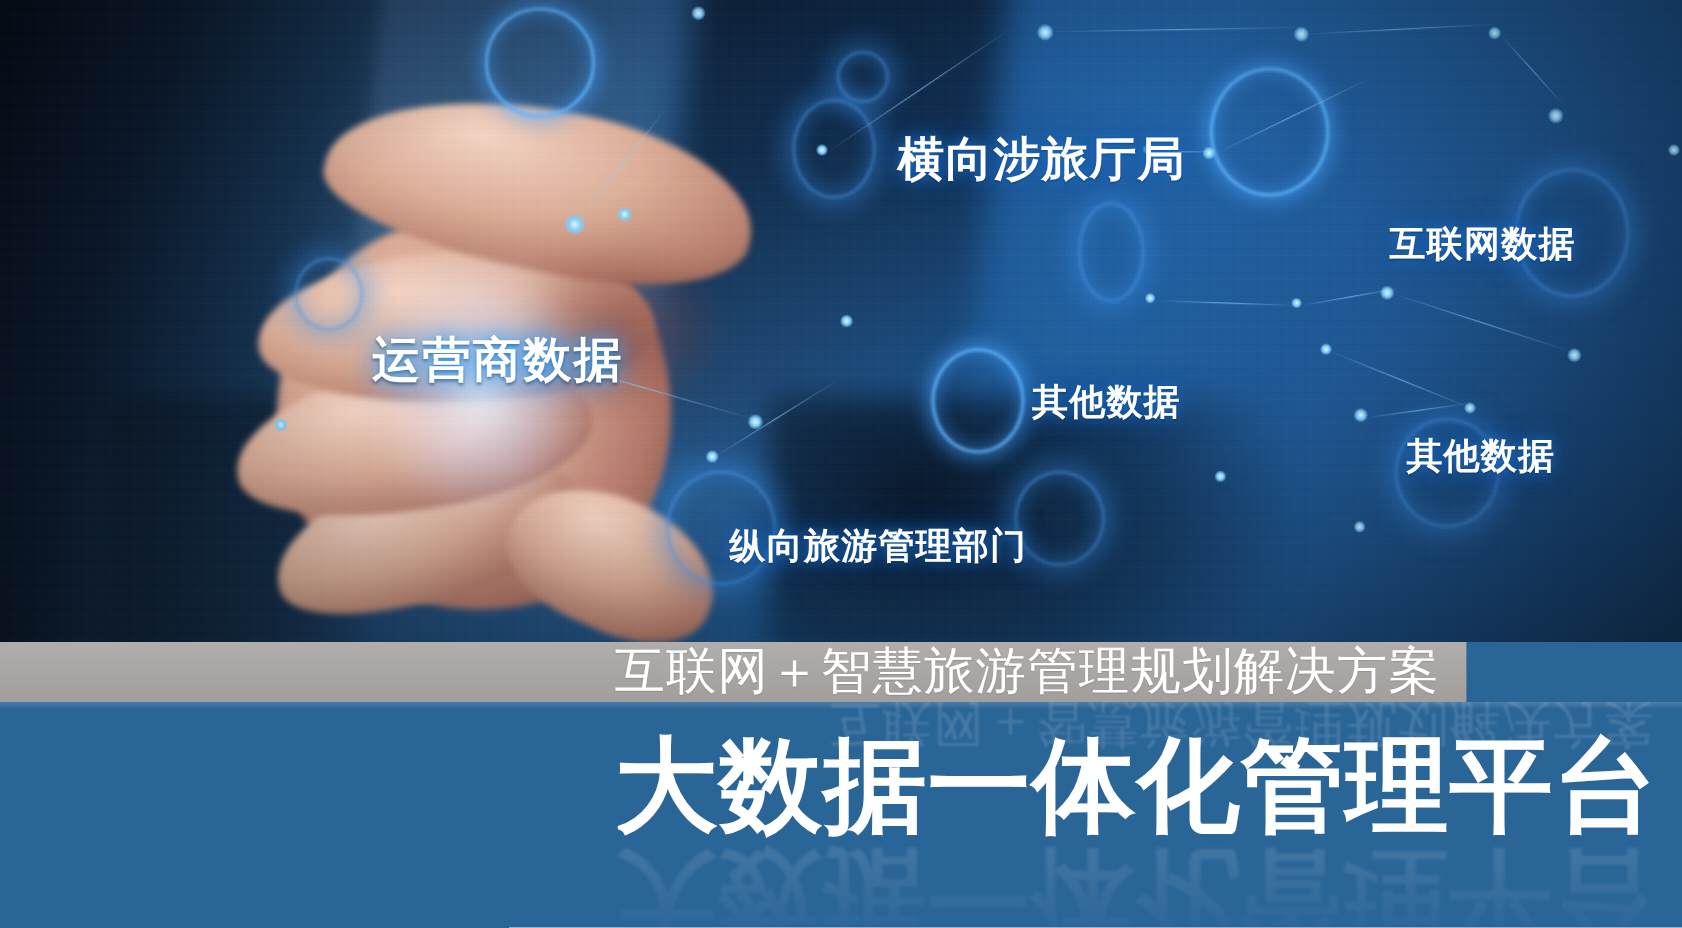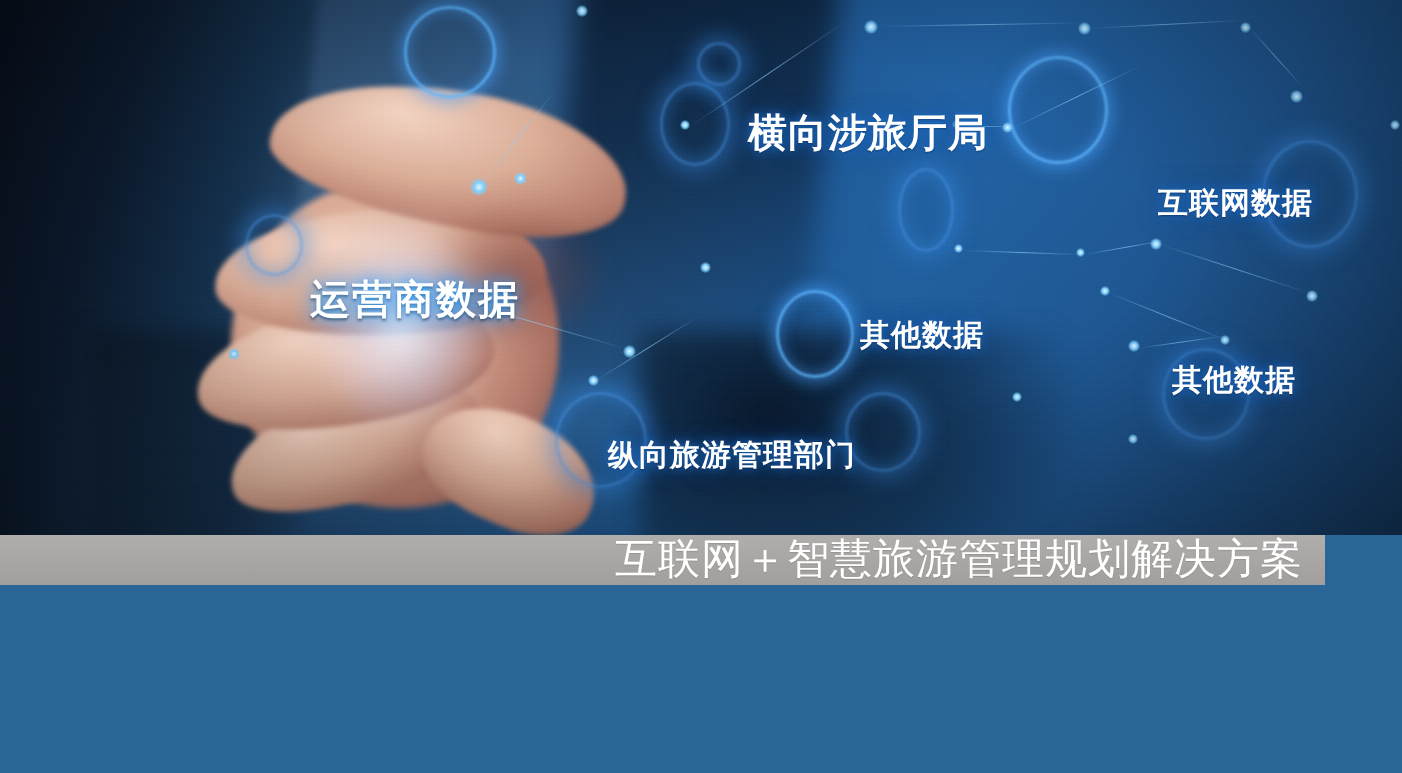--- a/index.html
+++ b/index.html
@@ -133,21 +133,21 @@
     pointer-events:none;
   }
   .vignette{
     position:absolute;left:0;top:0;right:0;bottom:0;
     background:radial-gradient(ellipse at 50% 45%,rgba(0,0,0,0) 45%,rgba(0,0,0,.35) 100%);
     pointer-events:none;
   }
 
   
   .subbar{
-    position:absolute;left:0;top:535px;width:1325px;height:50px;
+    position:absolute;left:0;top:535px;width:1222px;height:50px;
     background:linear-gradient(180deg,#b0aeac 0%,#a8a5a3 55%,#a19e9c 100%);
     overflow:visible;
   }
   .subtitle{
     position:absolute;right:22px;top:-2px;
     font-size:42px;font-weight:400;color:#ffffff;
     letter-spacing:1px;white-space:nowrap;line-height:52px;
     text-shadow:0 1px 1px rgba(0,0,0,.12);
   }
 
@@ -277,14 +277,23 @@
 
     <div class="hlabel" style="left:1172px;top:360px;font-size:30px;">其他数据</div>
 
     <div class="hlabel" style="left:608px;top:435px;font-size:30px;">纵向旅游管理部门</div>
   </div>
 
   <div class="subbar">
     <div class="subtitle">互联网＋智慧旅游管理规划解决方案</div>
   </div>
 
+  <div class="titleband">
+    <div class="band-sheen"></div>
+
+    <div class="sub-reflection">互联网＋智慧旅游管理规划解决方案</div>
+
+    <div class="maintitle">大数据一体化管理平台</div>
+
+    <div class="main-reflection">大数据一体化管理平台</div>
+  </div>
 
 </div>
 
 </body></html>

